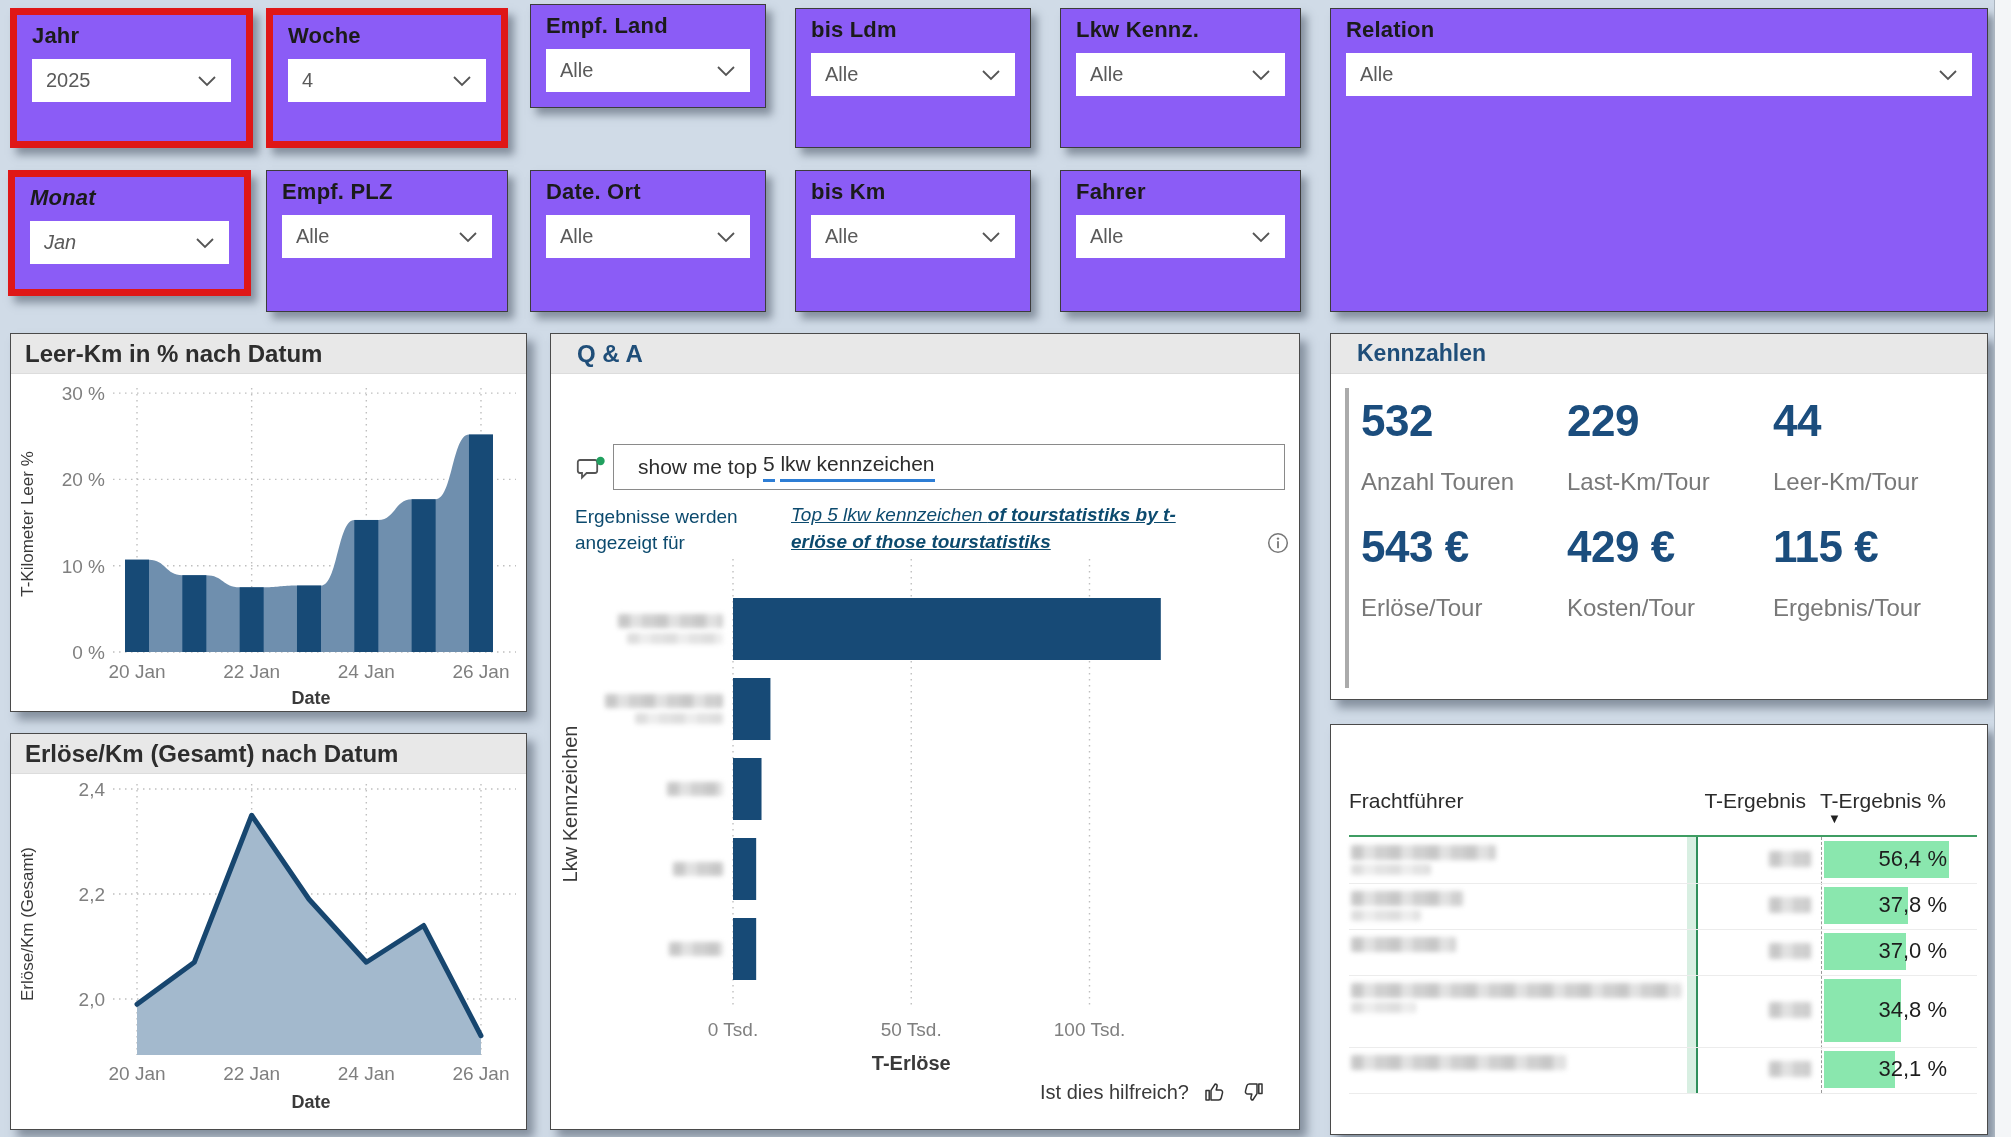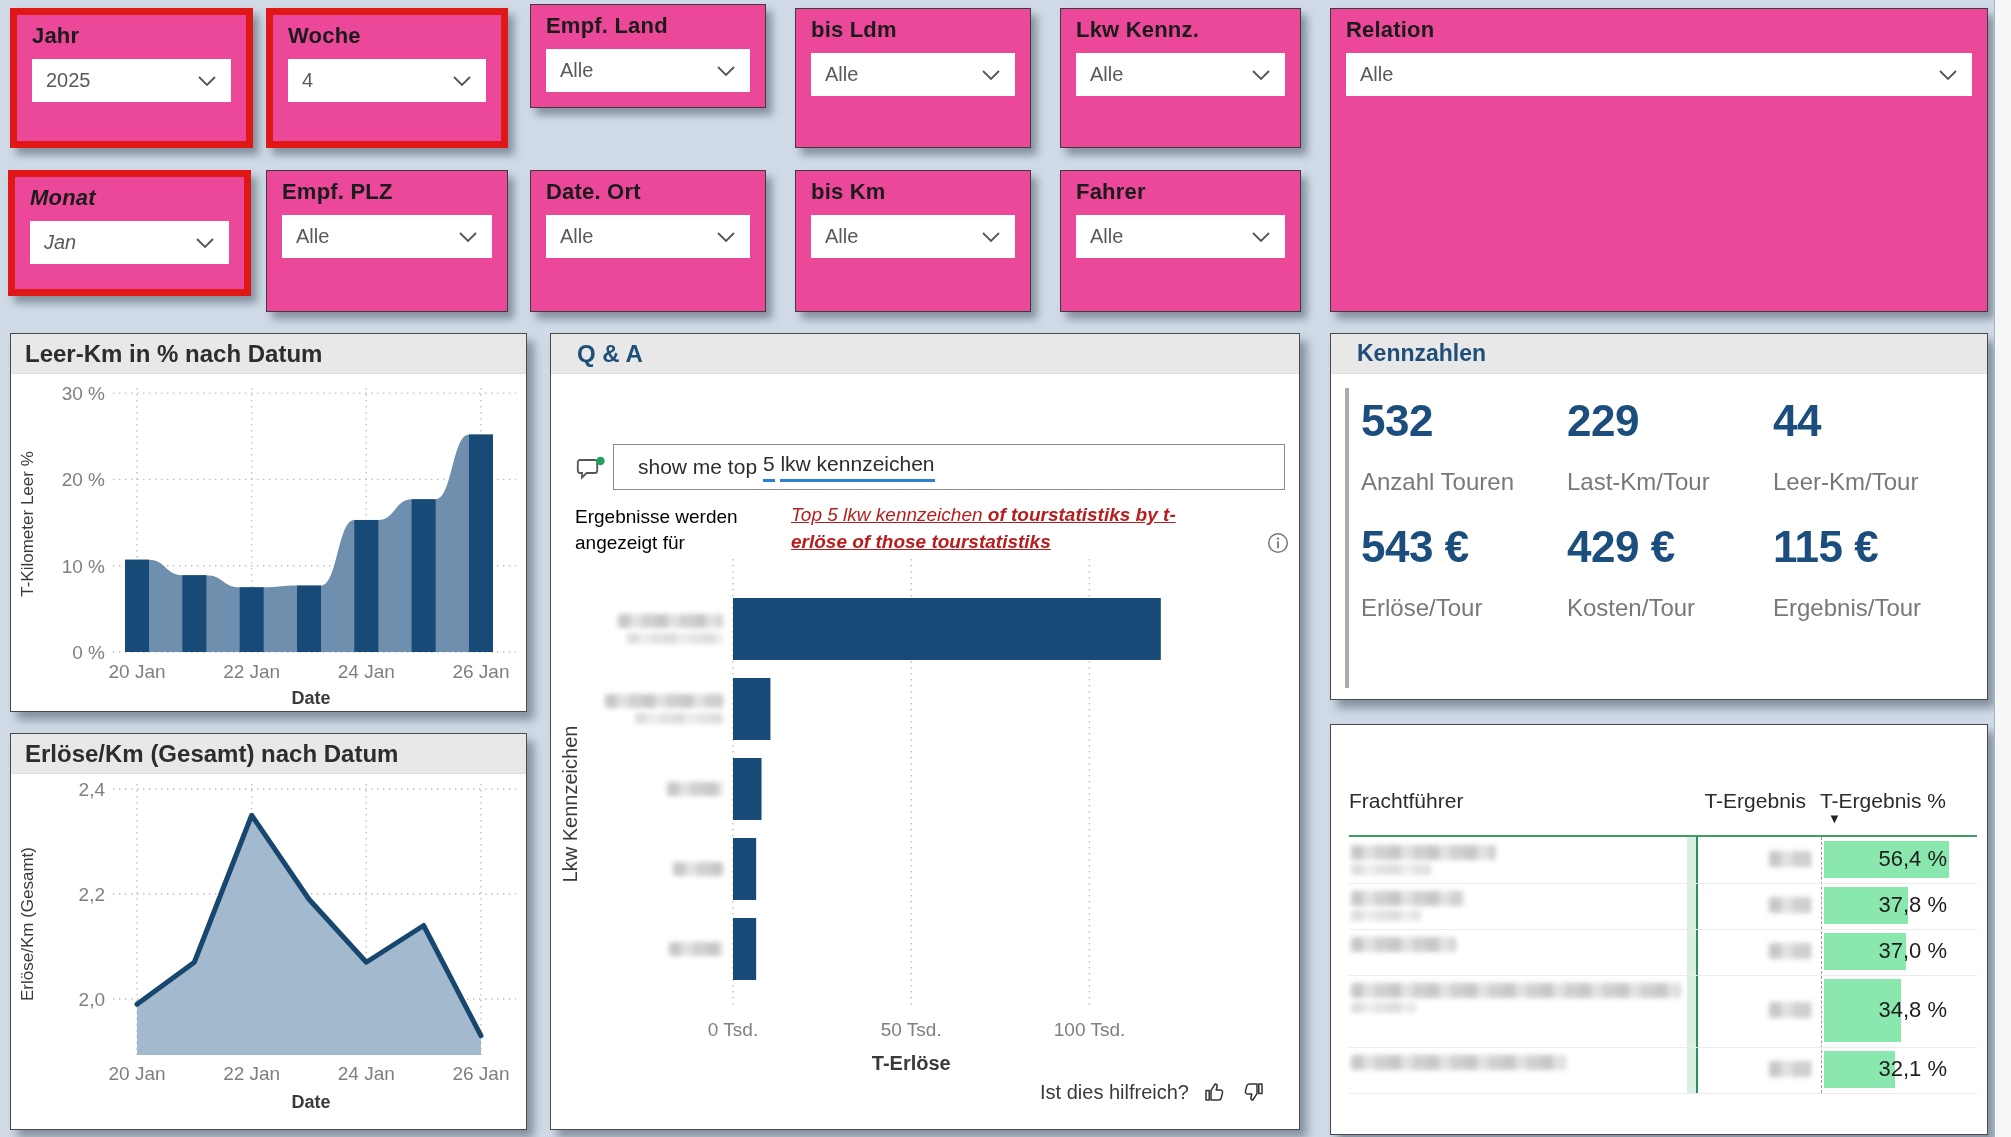--- a/index.html
+++ b/index.html
@@ -1,19 +1,19 @@
 <!DOCTYPE html>
 <html><head>
 <meta charset="utf-8">
 <style>
   html,body{margin:0;padding:0;background:#c3cfdb;}
   #app{position:relative;width:2011px;height:1137px;background:#d0dbe7;overflow:hidden;
        font-family:"Liberation Sans",sans-serif;}
   
-  .slicer{position:absolute;background:#ec4899;border:1px solid #3c3c3c;box-sizing:border-box;
+  .slicer{position:absolute;background:#8b5cf6;border:1px solid #3c3c3c;box-sizing:border-box;
           box-shadow:6px 7px 8px rgba(60,72,88,.5);}
   .slicer.hl{border:7px solid #df1717;}
   .slicer-label{position:absolute;left:15px;top:8px;font-size:22px;font-weight:700;color:#1b1b1b;letter-spacing:.2px;}
   .dropdown{position:absolute;left:15px;right:15px;top:44px;height:43px;background:#fff;
             display:flex;align-items:center;padding:0 14px;box-sizing:border-box;}
   .dropdown .val{font-size:20px;color:#5a5a5a;flex:1;}
   .chev{width:20px;height:12px;flex:none;}
   
   .panel{position:absolute;background:#fff;border:1px solid #4a4a4a;box-sizing:border-box;
          box-shadow:7px 8px 9px rgba(60,72,88,.5);}
@@ -23,22 +23,22 @@
   .ptitle.navy{color:#1f4e79;font-weight:700;padding-left:26px;}
   .pbody{position:absolute;left:0;top:40px;right:0;bottom:0;background:#fff;}
   svg{display:block;}
   
   .qa-input{position:absolute;left:62px;top:70px;width:672px;height:46px;background:#fff;
             border:1px solid #8a8a8a;display:flex;align-items:center;padding-left:24px;
             box-sizing:border-box;font-size:21px;color:#2d2d2d;}
   .qa-input span{white-space:pre;}
   .qa-input .u{border-bottom:3px solid #2e7ed5;padding-bottom:3px;}
   .qa-bubble{position:absolute;left:24px;top:82px;}
-  .qa-reslabel{position:absolute;left:24px;top:130px;width:210px;font-size:19px;color:#000000;line-height:1.35;}
-  .qa-interp{position:absolute;left:240px;top:128px;width:400px;font-size:19px;color:#b91c1c;
+  .qa-reslabel{position:absolute;left:24px;top:130px;width:210px;font-size:19px;color:#0c4a6e;line-height:1.35;}
+  .qa-interp{position:absolute;left:240px;top:128px;width:400px;font-size:19px;color:#0c4a6e;
              font-style:italic;text-decoration:underline;line-height:1.4;}
   .qa-interp .b{font-weight:700;}
   .qa-info{position:absolute;left:716px;top:158px;}
   .qa-feedback{position:absolute;right:34px;top:706px;display:flex;align-items:center;gap:14px;
                font-size:20px;color:#3a3a3a;}
   
   .blur{position:absolute;border-radius:2px;filter:blur(2.6px);opacity:.9;
         background:repeating-linear-gradient(90deg,#c2c2c2 0 12px,#dedede 12px 24px,#cbcbcb 24px 38px);}
   .blur.light{opacity:.55;}
   

